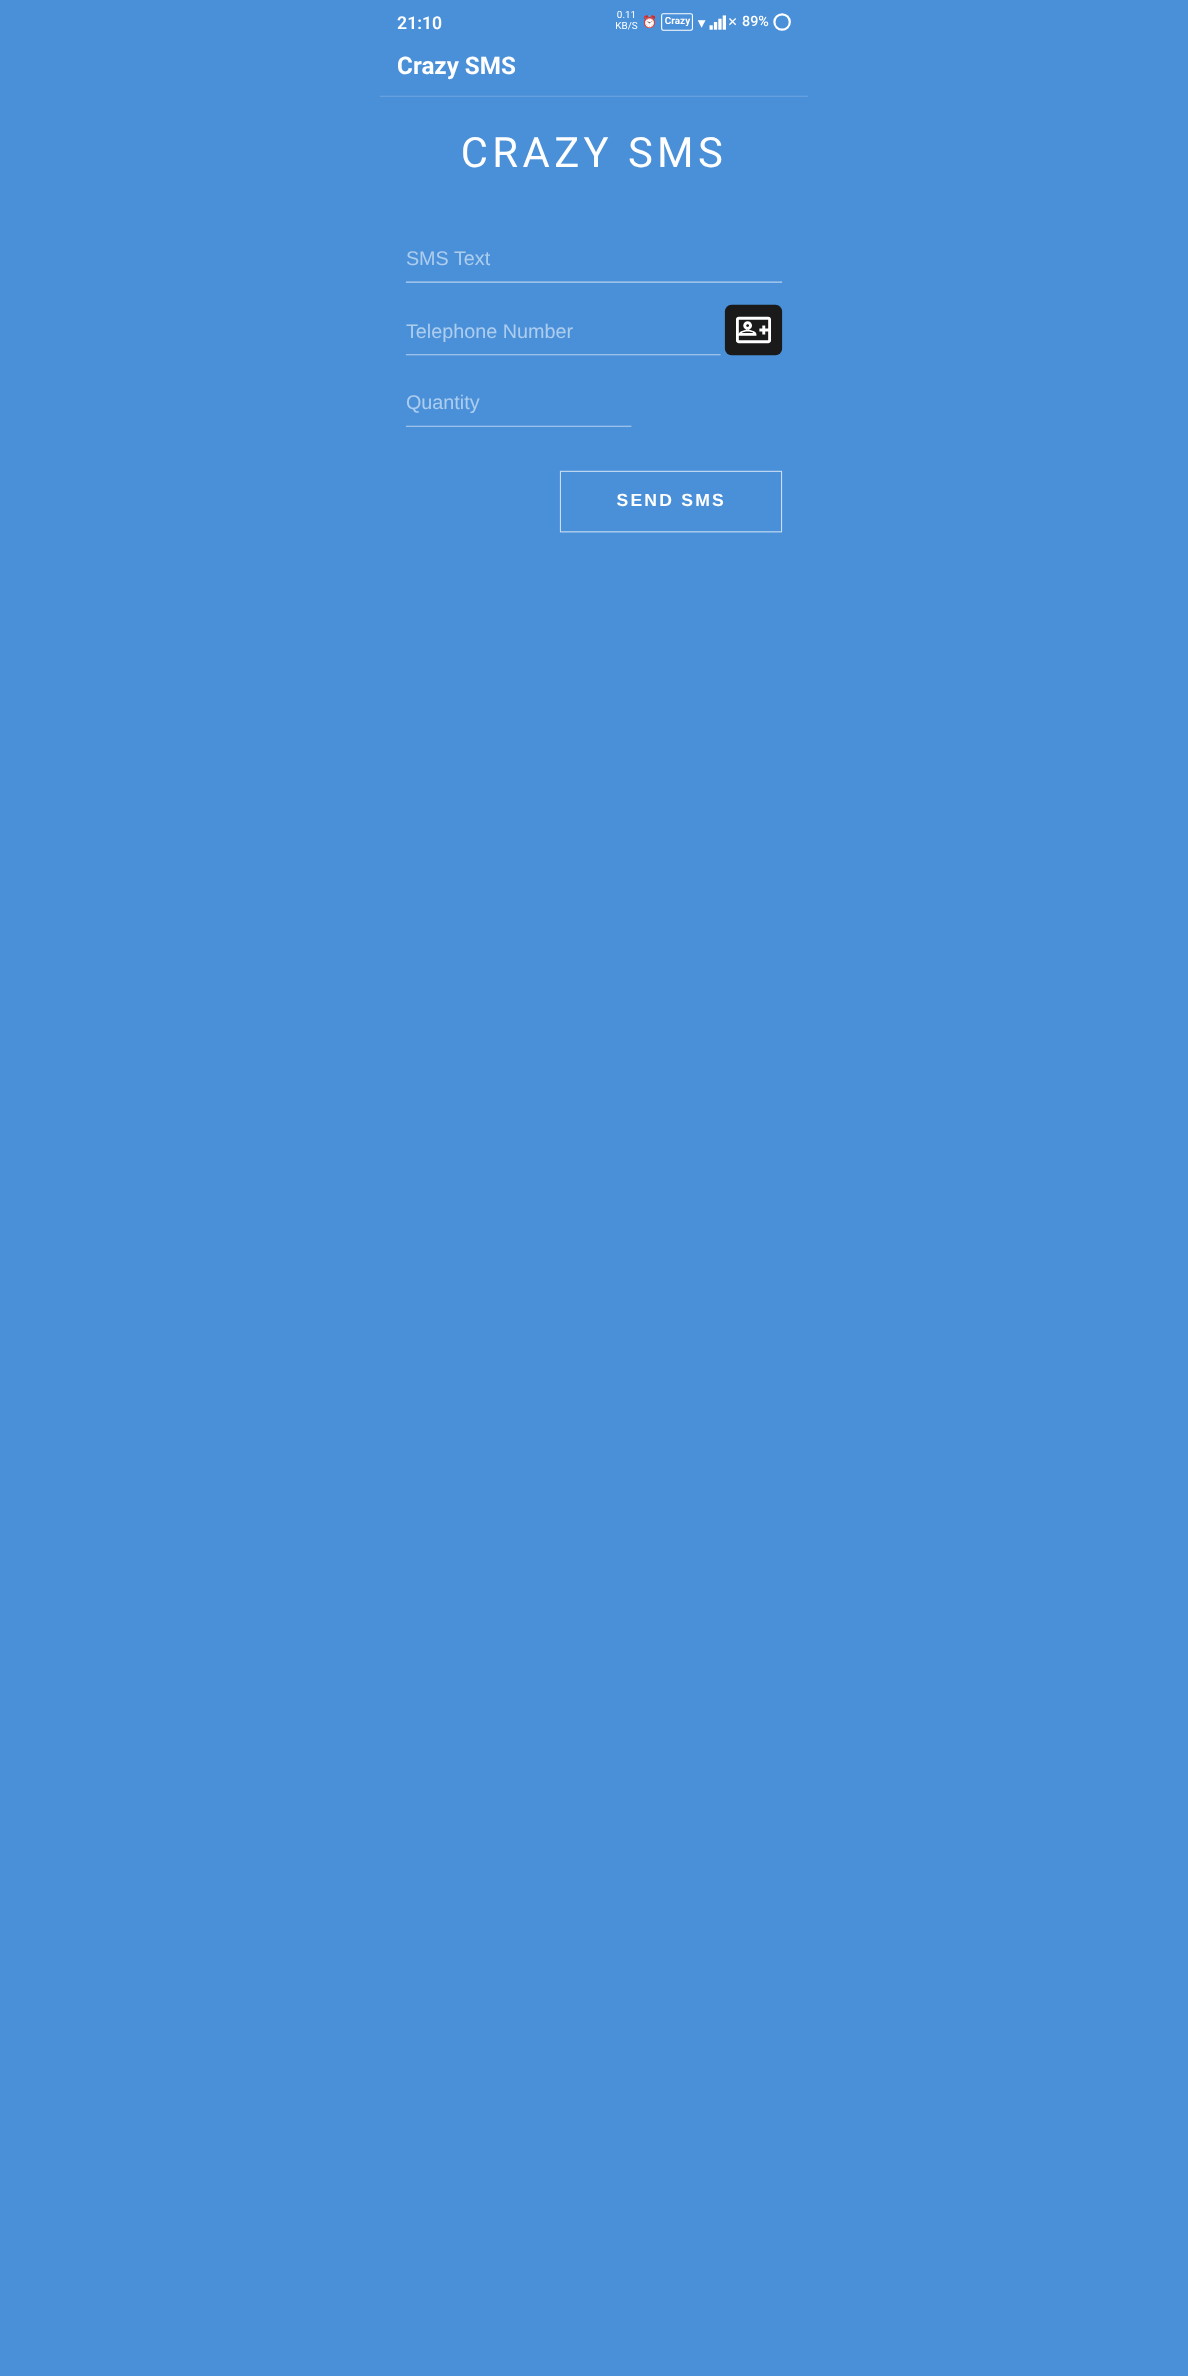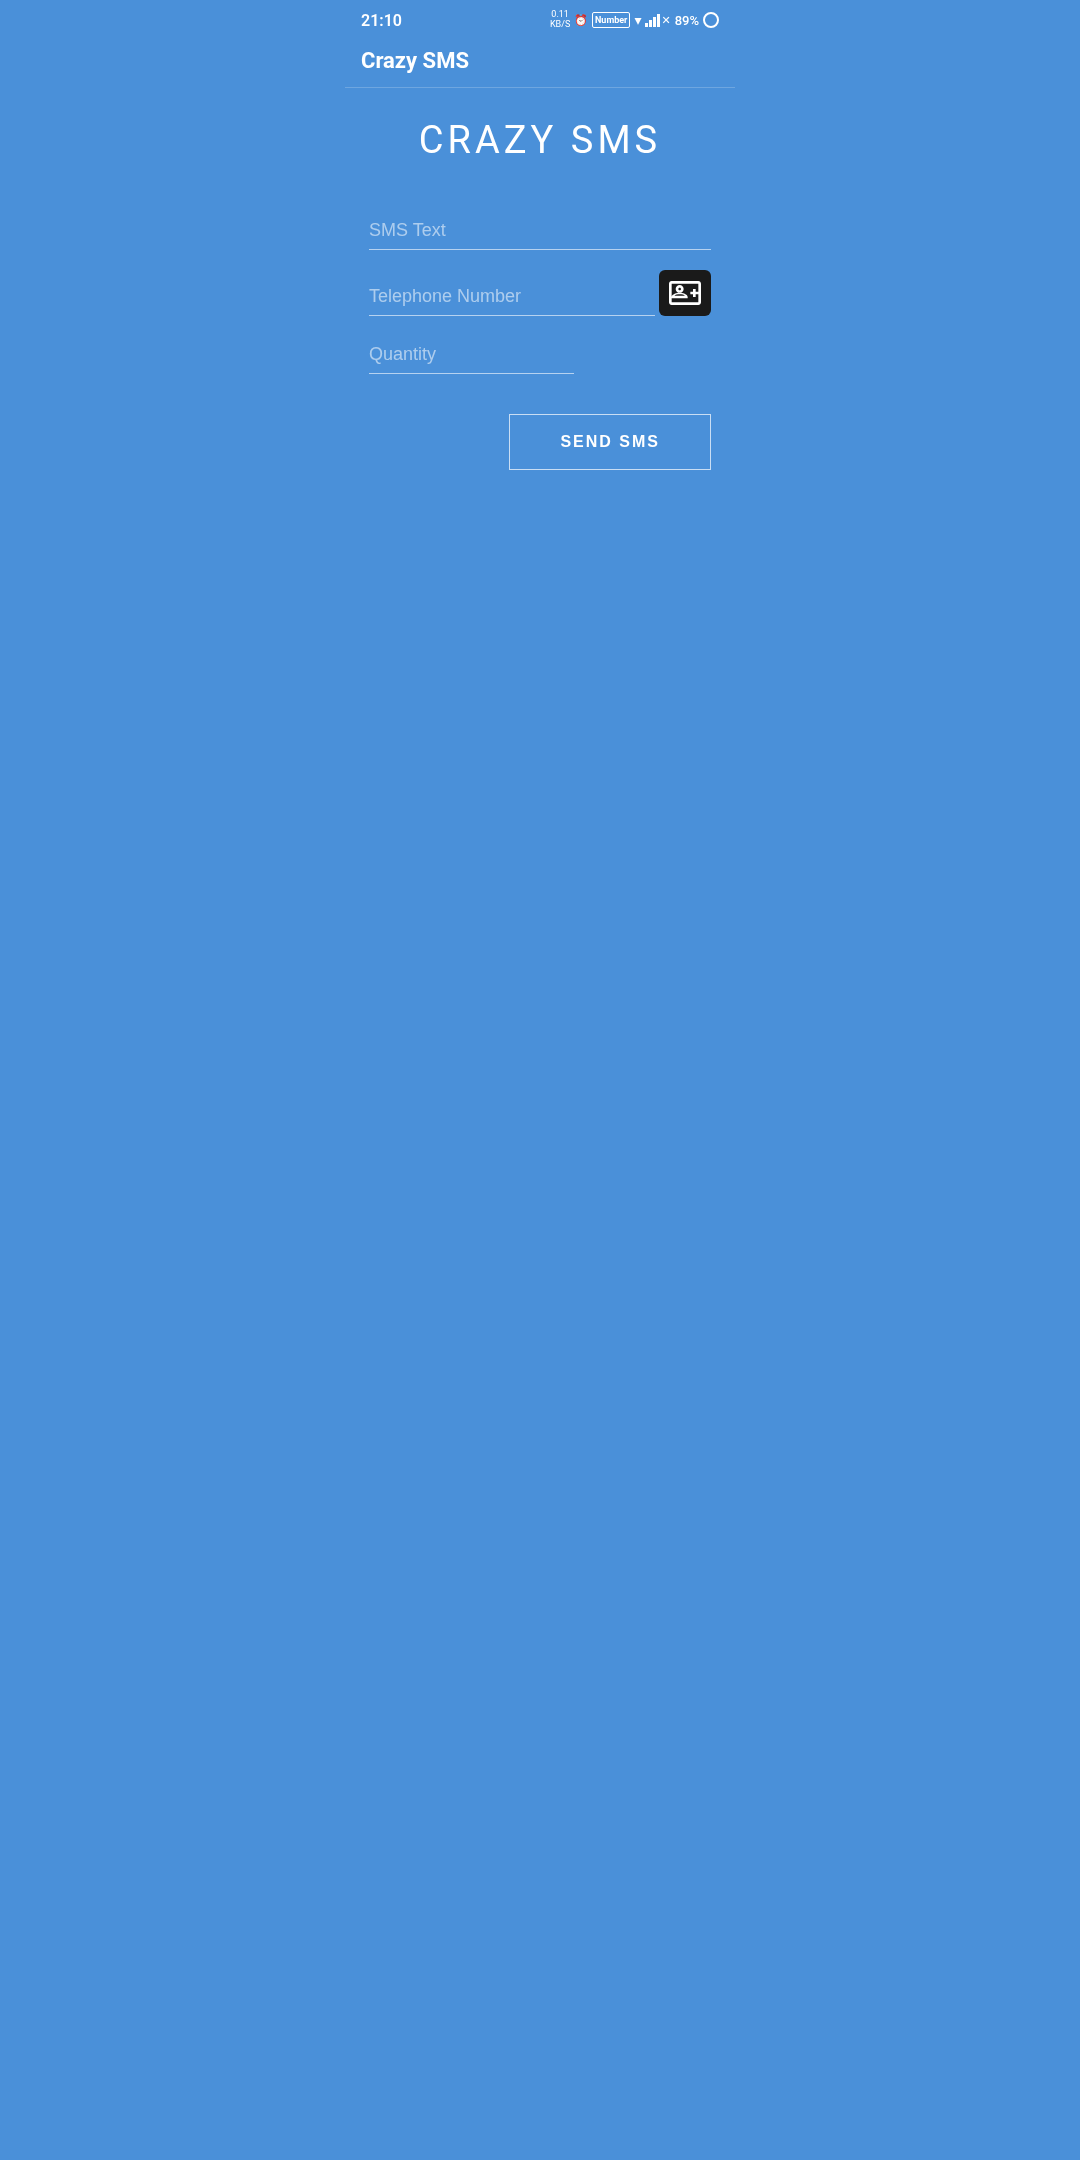--- a/index.html
+++ b/index.html
@@ -96,21 +96,21 @@
       align-items: flex-end;
       gap: 4px;
     }
 
     .text-input {
       width: 100%;
       background: transparent;
       border: none;
       border-bottom: 1px solid rgba(255,255,255,0.6);
       padding: 8px 0;
-      font-size: 18px;
+      font-size: 24px;
       color: rgba(255,255,255,0.5);
       outline: none;
       caret-color: white;
     }
 
     .text-input::placeholder {
       color: rgba(255,255,255,0.55);
       font-size: 18px;
     }
 
@@ -212,21 +212,21 @@
 <body>
 
 <div class="status-bar">
   <span class="status-time">21:10</span>
   <div class="status-icons">
     <div class="kb-s">
       <div>0.11</div>
       <div>KB/S</div>
     </div>
     <span>⏰</span>
-    <span class="volte-badge">Number</span>
+    <span class="volte-badge">Crazy</span>
     <span class="wifi-icon">▾</span>
     <span class="x-signal">
       <div class="signal-icon">
         <span></span>
           <span></span>
           <span></span>
           <span></span>
       </div>
       <span style="font-size:11px;margin-left:1px;">✕</span>
     </span>

